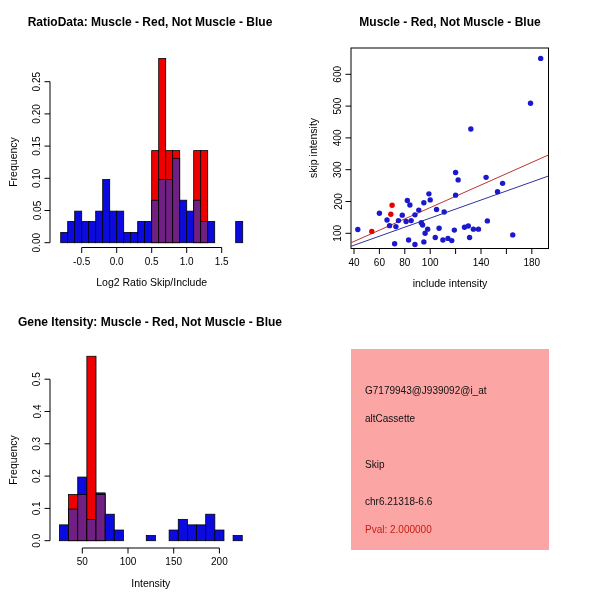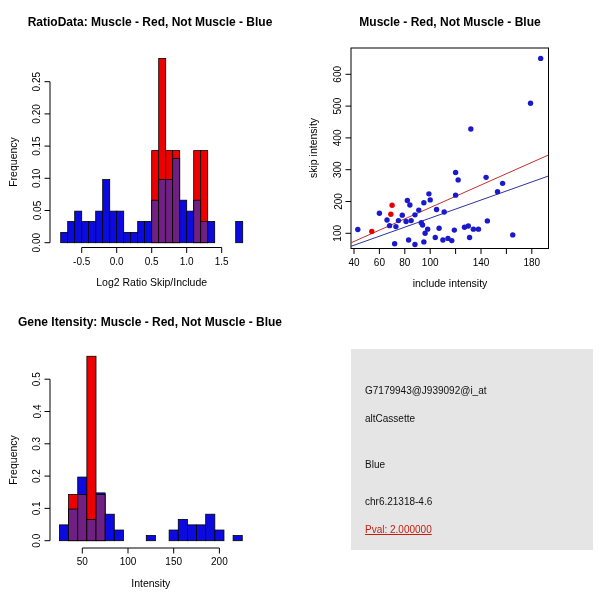--- a/index.html
+++ b/index.html
@@ -209,19 +209,19 @@
       <rect x="187.41" y="224.873" width="9.14" height="15.826999999999998" fill="#0B0BE0" stroke="#000000" stroke-width="0.8"></rect>
       <rect x="196.55" y="224.873" width="9.14" height="15.826999999999998" fill="#0B0BE0" stroke="#000000" stroke-width="0.8"></rect>
       <rect x="205.69" y="214.214" width="9.14" height="26.48599999999999" fill="#0B0BE0" stroke="#000000" stroke-width="0.8"></rect>
       <rect x="214.83" y="230.041" width="9.14" height="10.658999999999992" fill="#0B0BE0" stroke="#000000" stroke-width="0.8"></rect>
       <rect x="233.11" y="235.53199999999998" width="9.14" height="5.168000000000006" fill="#0B0BE0" stroke="#000000" stroke-width="0.8"></rect>
     </g>
   <text class="lab" x="150.8" y="287" text-anchor="middle">Intensity</text>
   <text class="lab" x="17" y="160" text-anchor="middle" transform="rotate(-90 17 160)">Frequency</text>
 </svg>
 
-<div class="info-panel" id="info-panel" style="background: #e5e5e5; padding-left: 44px;">
+<div class="info-panel" id="info-panel" style="background: #fca5a5;">
   <div class="info-line" style="top:36px">G7179943@J939092@i_at</div>
   <div class="info-line" style="top:64px">altCassette</div>
-  <div class="info-line" style="top:110px">Blue</div>
-  <div class="info-line" style="top:147px">chr6.21318-4.6</div>
-  <div class="info-line" style="top: 175px; color: rgb(196, 30, 16); text-decoration: underline;" id="pval-line">Pval: 2.000000</div>
+  <div class="info-line" style="top:110px">Skip</div>
+  <div class="info-line" style="top:147px">chr6.21318-6.6</div>
+  <div class="info-line" style="top: 175px; color: rgb(196, 30, 16);" id="pval-line">Pval: 2.000000</div>
 </div>
 
 </body></html>

